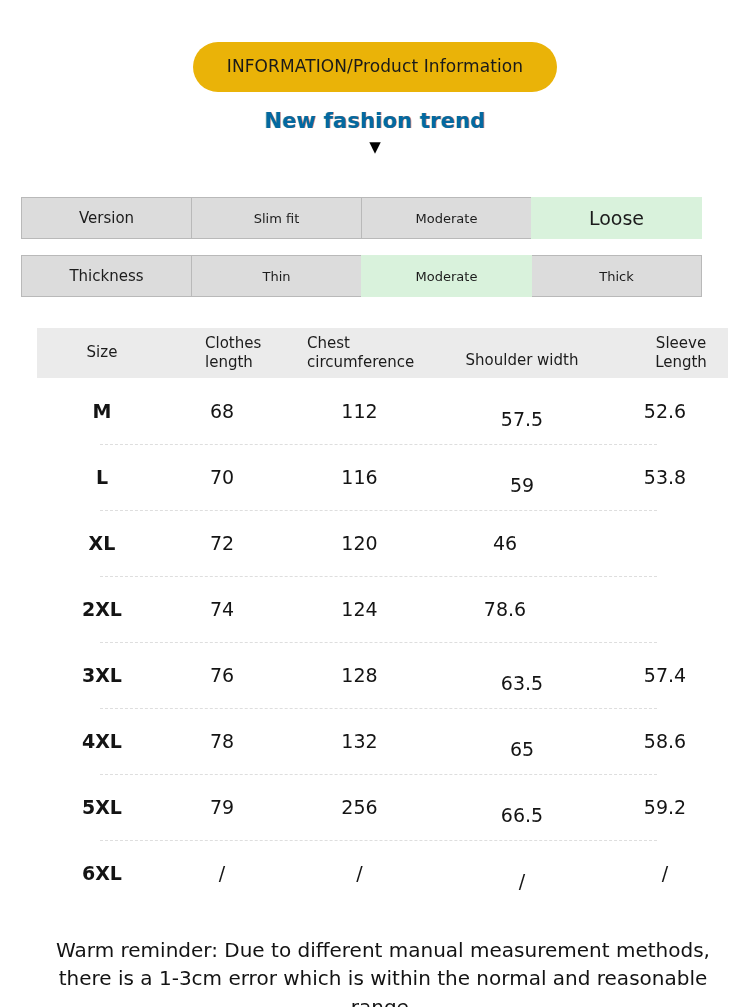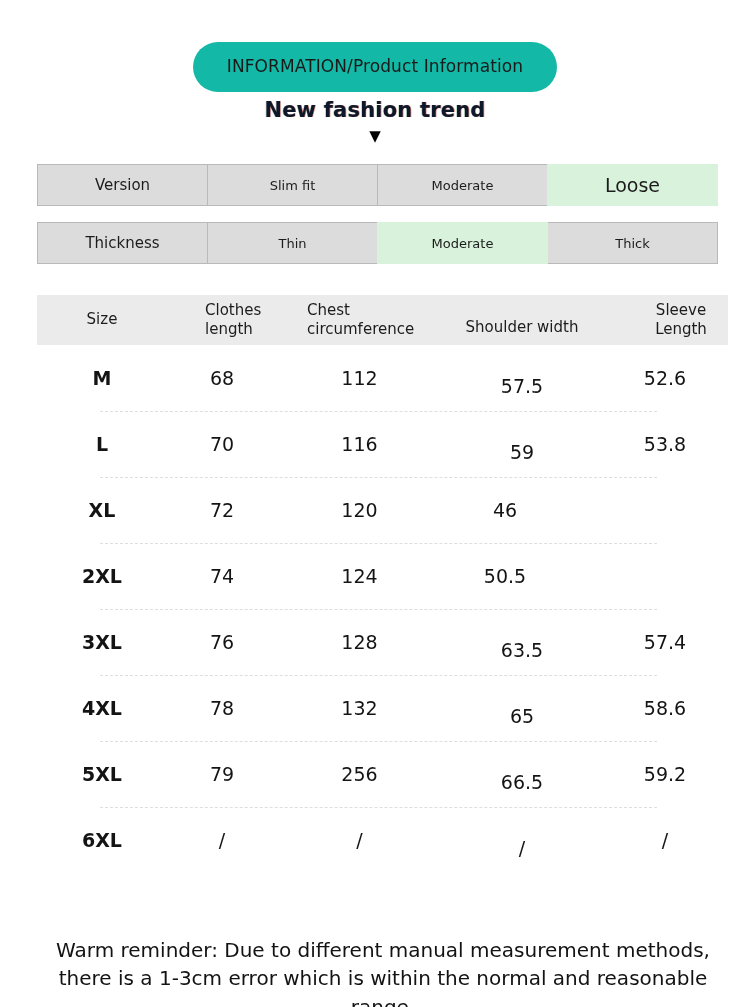--- a/index.html
+++ b/index.html
@@ -16,48 +16,48 @@
     position: relative;
   }
 
   
   .header-zone {
     padding-top: 42px;
     text-align: center;
   }
   .info-badge {
     display: inline-block;
-    background: #14b8a6;
+    background: #eab308;
     color: #1a1a1a;
     font-size: 17px;
     line-height: 1;
     padding: 16px 34px 17px 34px;
     border-radius: 30px;
     letter-spacing: 0.1px;
     white-space: nowrap;
   }
   .trend-title {
-    margin-top: 6px;
+    margin-top: 17px;
     font-size: 21px;
     font-weight: bold;
-    color: #0f172a;
+    color: #0369a1;
     letter-spacing: 0.2px;
     text-shadow: 0.7px 0 0 rgba(190, 40, 30, 0.55), -0.7px 0 0 rgba(20, 110, 40, 0.30);
   }
   .trend-arrow {
     margin-top: 7px;
     font-size: 15px;
     line-height: 1;
     color: #000000;
   }
 
   
   .options {
-    margin-top: 20px;
-    padding: 0 37px;
+    margin-top: 42px;
+    padding: 0 21px;
   }
   .option-row {
     display: flex;
     width: 681px;
     height: 42px;
     margin-bottom: 16px;
   }
   .option-cell {
     flex: 1 1 0;
     display: flex;
@@ -213,21 +213,21 @@
       <div class="td col-clothes">72</div>
       <div class="td col-chest">120</div>
       <div class="td col-sleeve">46</div>
     </div>
 
     <div class="trow">
       <div class="sep"></div>
       <div class="td col-size">2XL</div>
       <div class="td col-clothes">74</div>
       <div class="td col-chest">124</div>
-      <div class="td col-sleeve">50.5</div>
+      <div class="td col-sleeve">78.6</div>
     </div>
 
     <div class="trow">
       <div class="sep"></div>
       <div class="td col-size">3XL</div>
       <div class="td col-clothes">76</div>
       <div class="td col-chest">128</div>
       <div class="td col-shoulder">63.5</div>
       <div class="td col-sleeve">57.4</div>
     </div>

